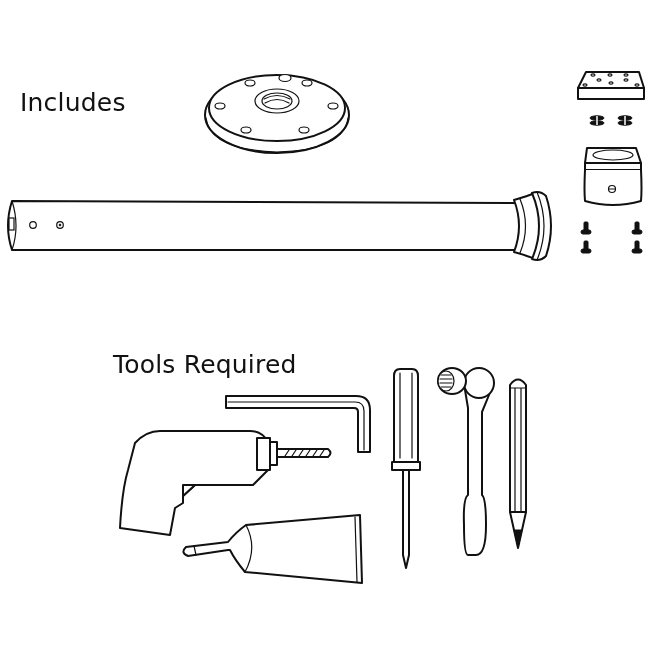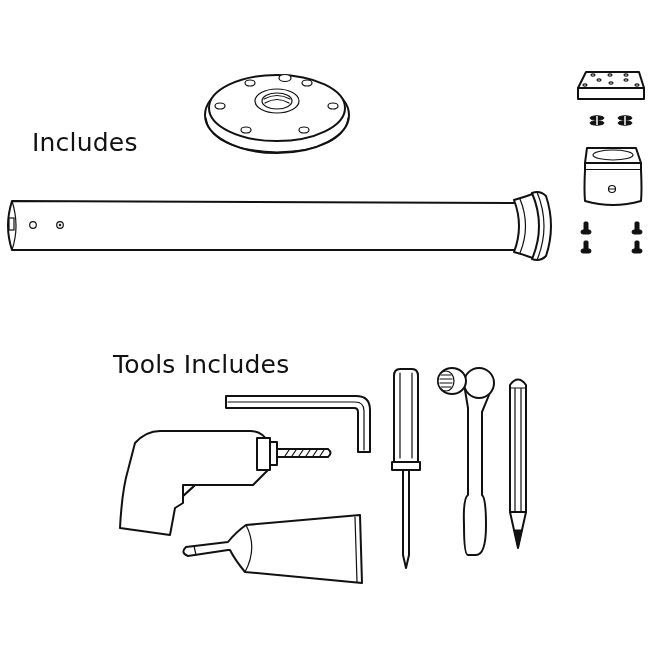--- a/index.html
+++ b/index.html
@@ -8,22 +8,22 @@
   svg { position:absolute; left:0; top:0; }
   .s { fill:none; stroke:#111; stroke-width:2; stroke-linejoin:round; stroke-linecap:round; }
   .t { fill:none; stroke:#111; stroke-width:1.2; stroke-linejoin:round; stroke-linecap:round; }
   .w { fill:#fff; stroke:#111; stroke-width:2; stroke-linejoin:round; }
   .wt { fill:#fff; stroke:#111; stroke-width:1.2; }
   .k { fill:#111; stroke:#111; stroke-width:1; }
 </style>
 </head>
 <body>
 
-<div class="label" style="left:32px; top:88px;margin-top:40px;">Includes</div>
-<div class="label" style="left:113px; top:350px;">Tools Includes</div>
+<div class="label" style="left:20px; top:88px;">Includes</div>
+<div class="label" style="left:113px; top:350px;">Tools Required</div>
 
 <svg width="650" height="650" viewBox="0 0 650 650">
 
   <g>
     <ellipse class="w" cx="277" cy="115" rx="72" ry="38"></ellipse>
     <path class="t" d="M206 118 Q210 150 277 152 Q344 150 348 118"></path>
     <ellipse class="w" cx="277" cy="108" rx="68" ry="33"></ellipse>
     <ellipse class="wt" cx="277" cy="101" rx="22" ry="12"></ellipse>
     <ellipse class="t" cx="277" cy="101" rx="15" ry="8"></ellipse>
     <path class="t" d="M264 99 Q277 92 290 99 M265 103 Q277 96 289 103"></path>

